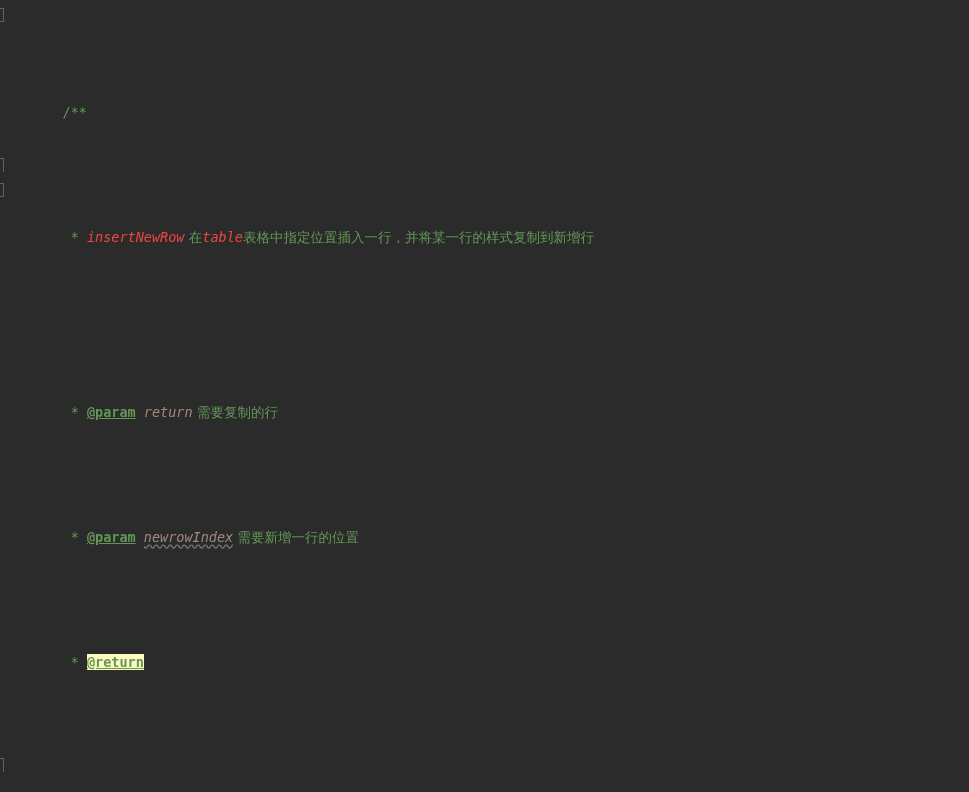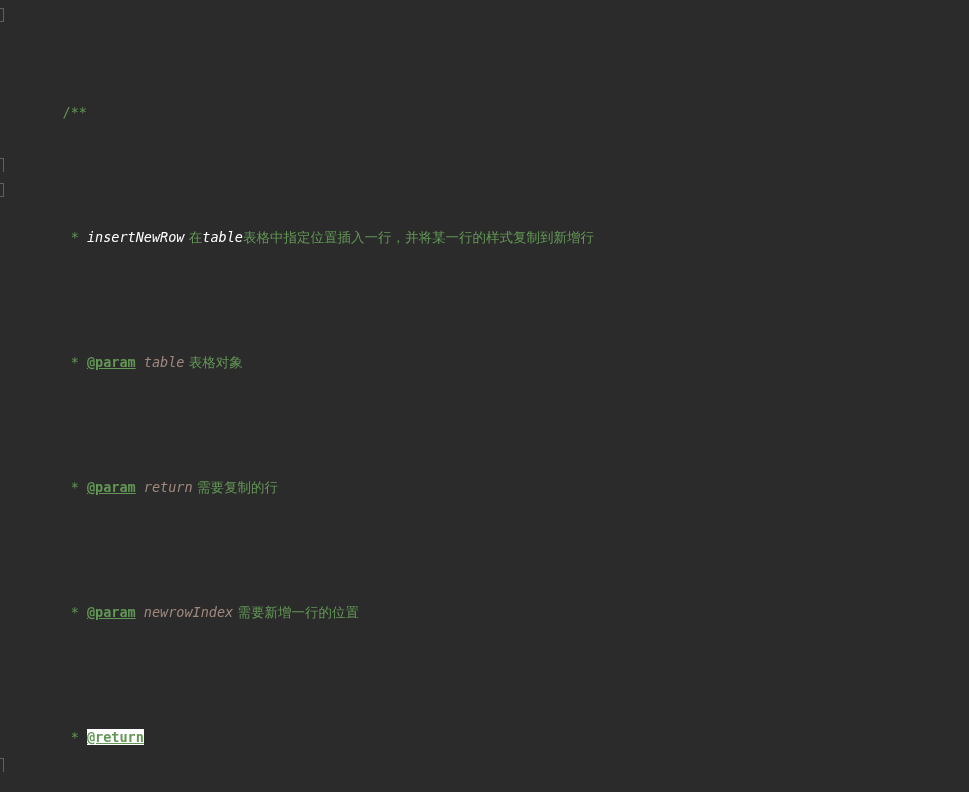--- a/index.html
+++ b/index.html
@@ -56,25 +56,26 @@
   .line {
     position: relative;
     height: 25px;
     line-height: 25px;
     white-space: pre;
     padding-left: 14px;
   }
   .doc       { color: #629755; }
   .doctag    { color: #629755; font-weight: bold; text-decoration: underline; }
   .docparam  { color: #a1887f; font-style: italic; }
-  .docid     { color: #ffffff; font-style: italic; }
+  .docid     { color: #ef4444; font-style: italic; }
 
   
   .hl-search { background: #5a5223; }
   .wavy-gray {
+    text-decoration: underline;
     text-decoration-style: wavy;
     text-decoration-color: #777;
     text-underline-offset: 2px;
   }
   .cjk { font-family: "DejaVu Sans", sans-serif; }
 </style>
 </head>
 <body style="background: rgb(43, 43, 43);">
 
 <div id="editor" style="background: rgb(43, 43, 43);">
@@ -88,30 +89,29 @@
 
   <div class="code" style="color: rgb(169, 183, 198);">
 
     
     <div class="line"><span class="doc">    /**</span></div>
 
     
     <div class="line"><span class="doc">     * </span><span class="docid">insertNewRow</span><span class="doc cjk"> 在</span><span class="docid">table</span><span class="doc cjk">表格中指定位置插入一行，并将某一行的样式复制到新增行</span></div>
 
     
-    <div class="line"><span class="doc">     * </span><span class="doctag">@param</span><span class="doc"> </span><span class="docparam">table</span><span class="doc cjk"> 表格对象</span></div>
 
     
     <div class="line"><span class="doc">     * </span><span class="doctag">@param</span><span class="doc"> </span><span class="docparam">return</span><span class="doc cjk"> 需要复制的行</span></div>
 
     
     <div class="line"><span class="doc">     * </span><span class="doctag">@param</span><span class="doc"> </span><span class="docparam wavy-gray">newrowIndex</span><span class="doc cjk"> 需要新增一行的位置</span></div>
 
     
-    <div class="line"><span class="doc">     * </span><span class="doctag hl-search" style="background: #ffffff;">@return</span></div>
+    <div class="line"><span class="doc">     * </span><span class="doctag hl-search" style="background: #fef9c3;">@return</span></div>
 
     
     
 
     
     
 
     
     
 

